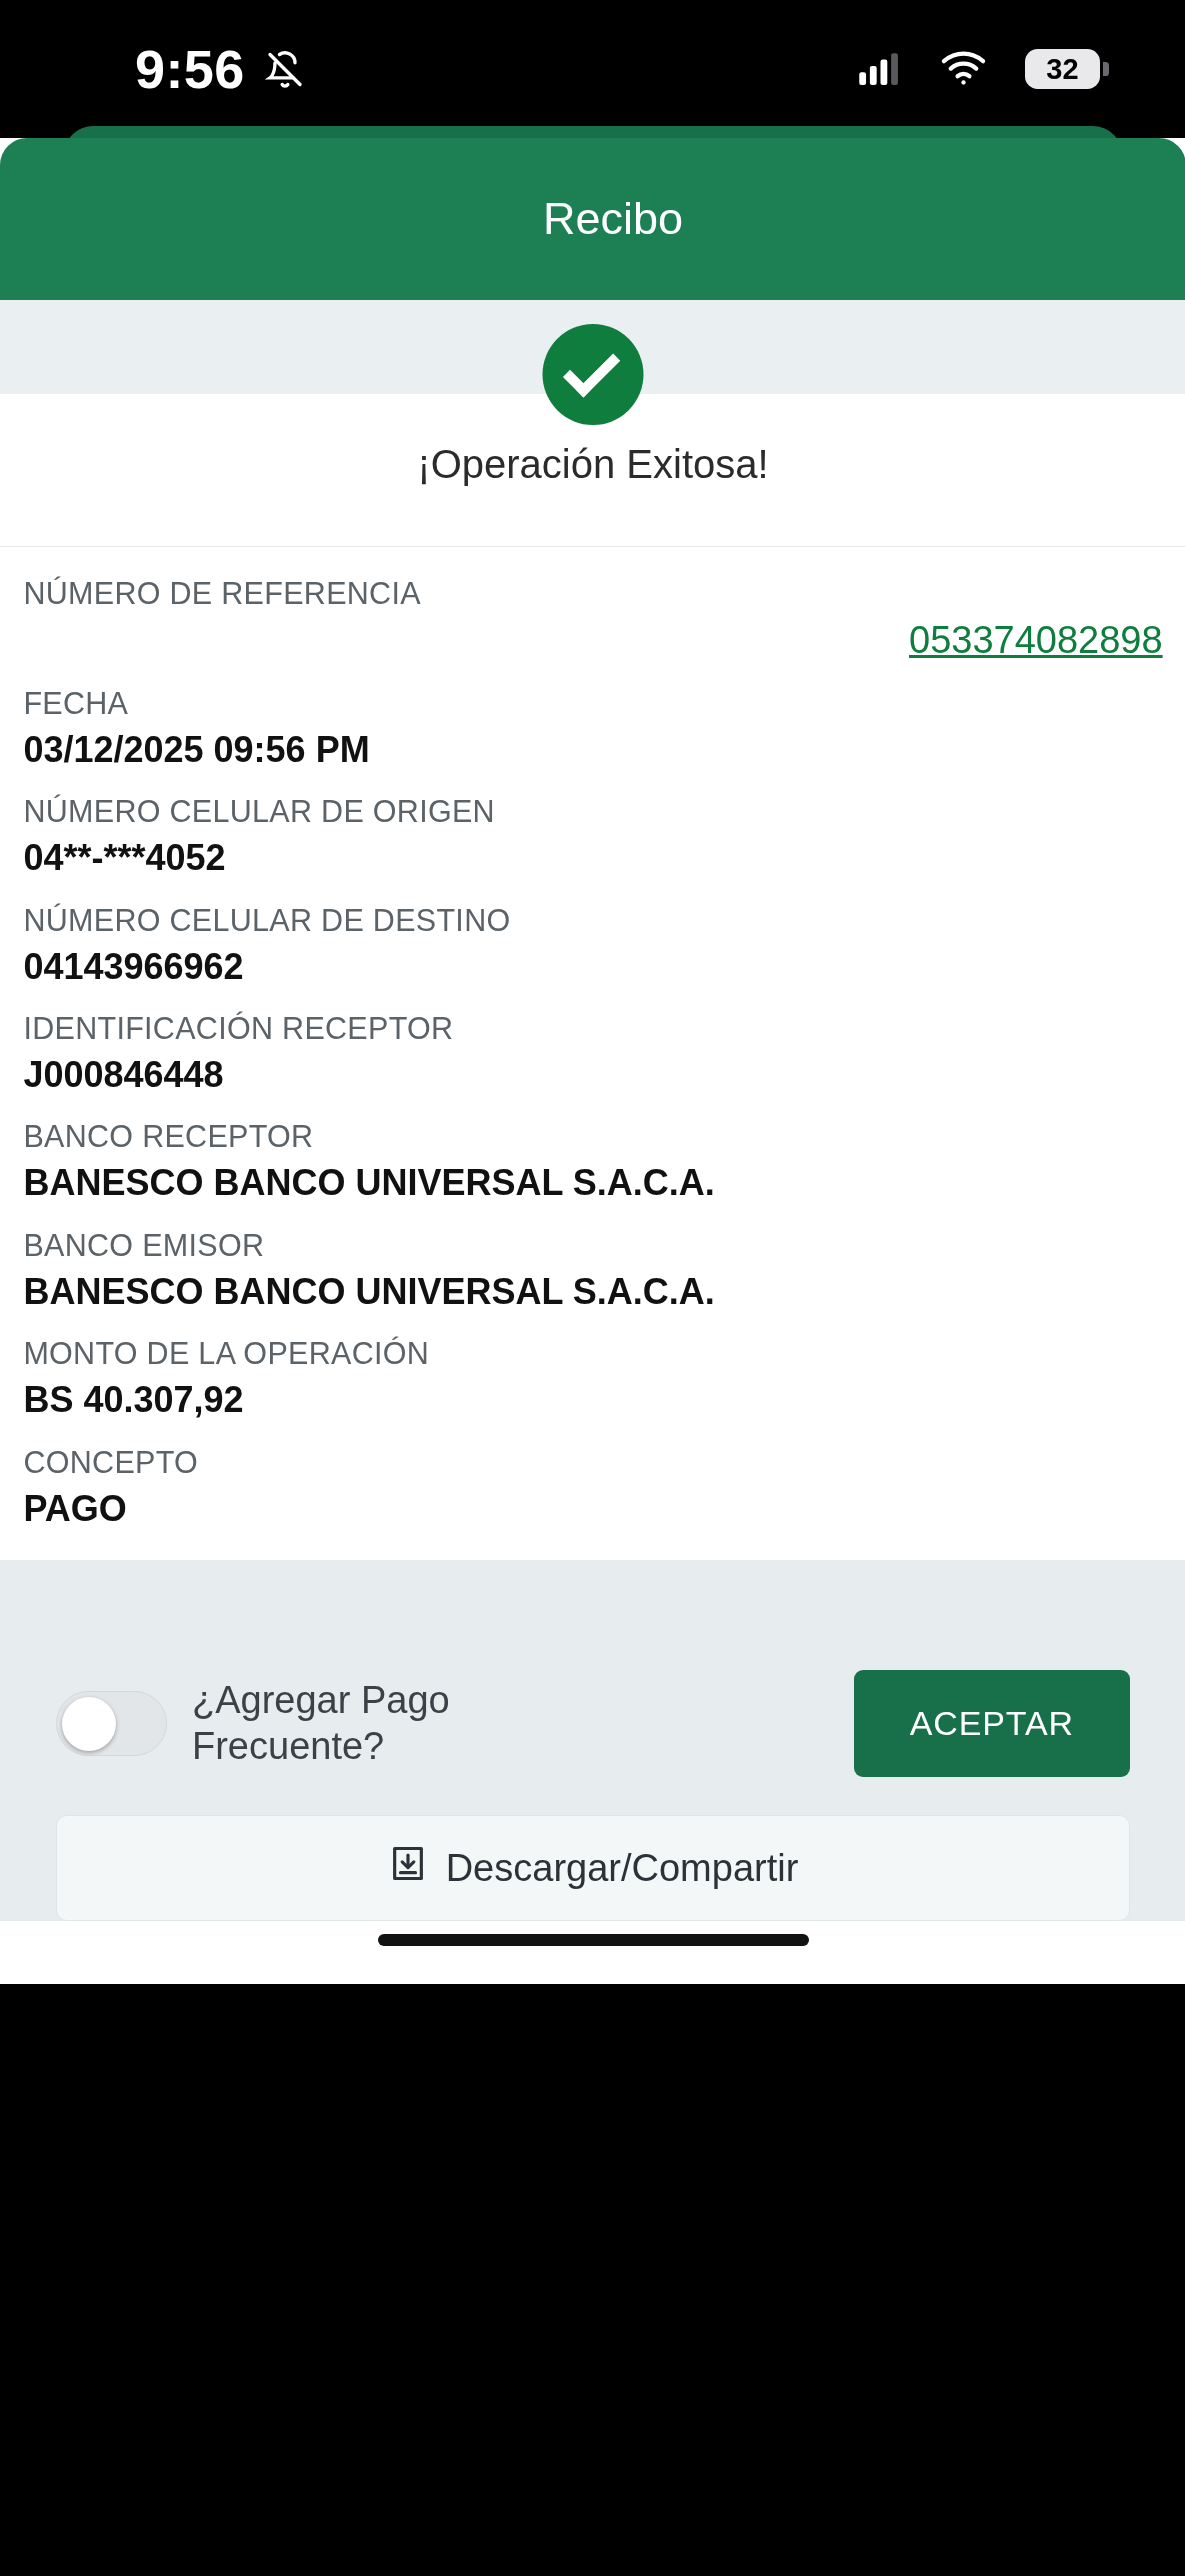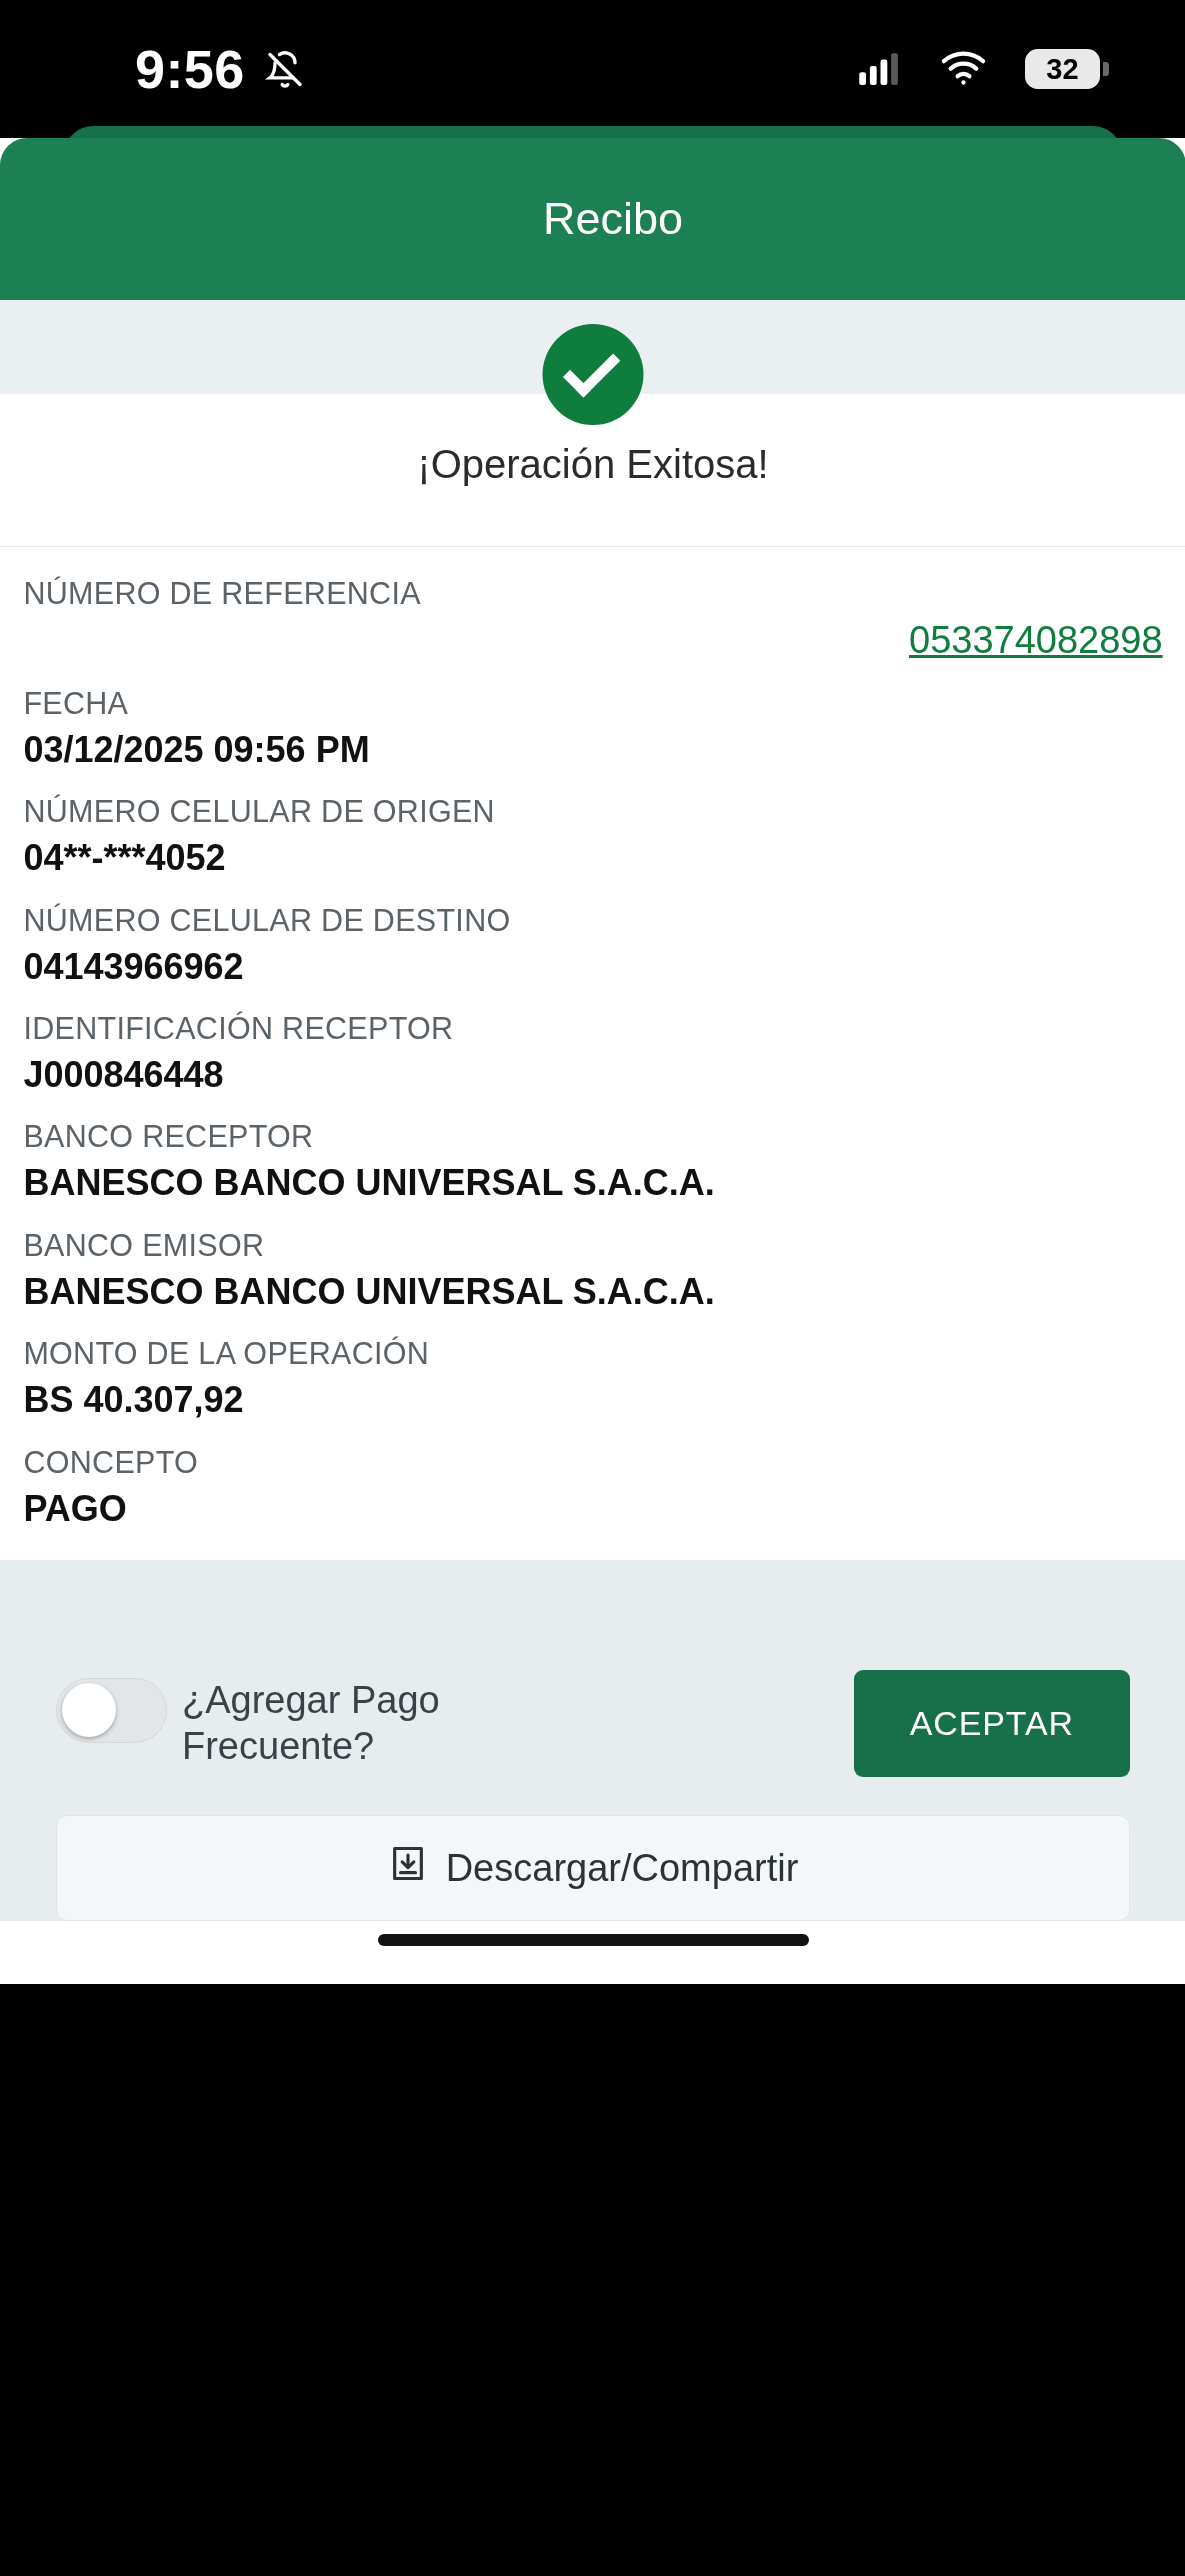--- a/index.html
+++ b/index.html
@@ -180,21 +180,22 @@
     padding: 110px 56px 0 56px;
   }
   .footer-row {
     display: flex;
     align-items: center;
     justify-content: space-between;
     gap: 21.6px;
   }
   .toggle-group {
     display: flex;
-    gap: 15px;
+    align-items: center;
+    gap: 25px;
   }
   .toggle {
     width: 111px;
     height: 65px;
     border-radius: 36px;
     background: #e3e6e8;
     border: 1.8px solid #d3d8da;
     display: flex;
     align-items: center;
     padding: 4.5px;

